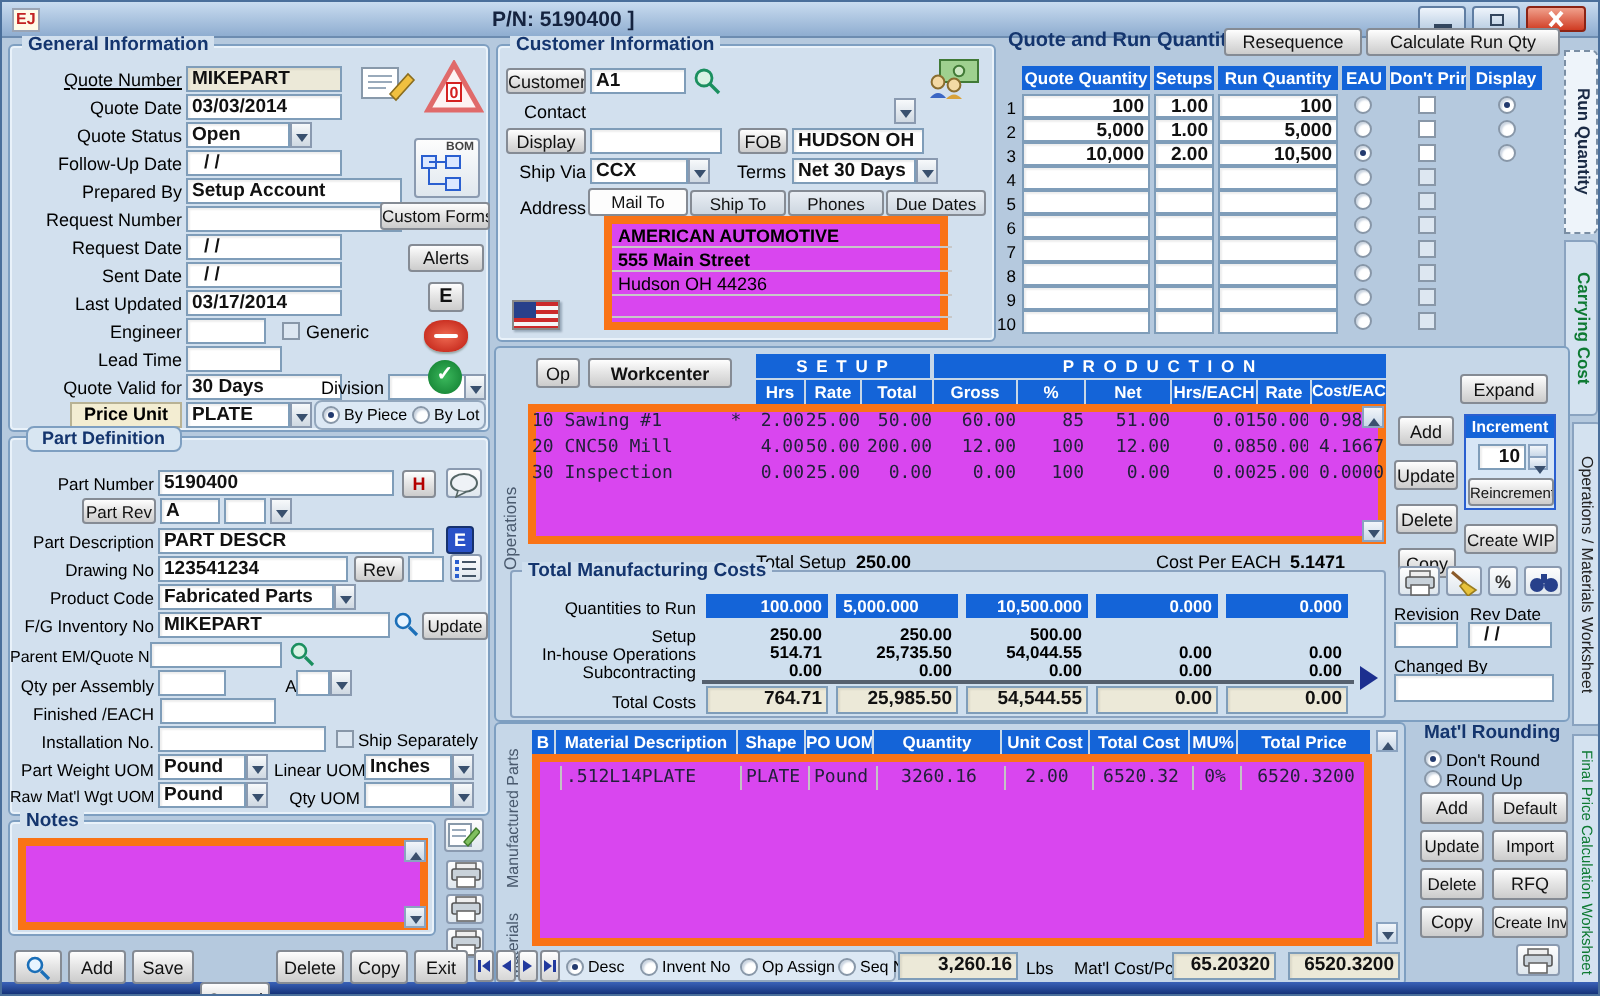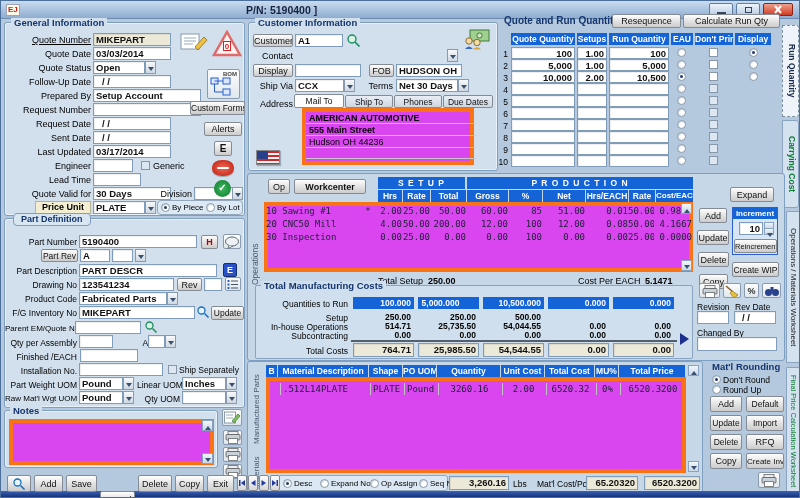--- a/index.html
+++ b/index.html
@@ -597,21 +597,21 @@
         <span class="mc" style="width:24px">0%</span>
         <span class="mc" style="width:66px;border-right:none">6520.3200</span>
       </div>
     </div>
     <span class="sa up" style="left:440px;top:3px"></span>
     <span class="sa dn" style="left:440px;top:99px"></span>
     <div class="abs" style="left:30px;top:113px;width:170px;height:16px;border:1px solid #93a7bd;border-radius:3px;background:#dce8f4">
       <span class="rd on" style="left:4px;top:3px"></span>
       <span class="l" style="left:15px;top:2px;font-size:8px">Desc</span>
       <span class="rd" style="left:41px;top:3px"></span>
-      <span class="l" style="left:52px;top:2px;font-size:8px">Expand No</span>
+      <span class="l" style="left:52px;top:2px;font-size:8px">Invent No</span>
       <span class="rd" style="left:91px;top:3px"></span>
       <span class="l" style="left:102px;top:2px;font-size:8px">Op Assign</span>
       <span class="rd" style="left:140px;top:3px"></span>
       <span class="l" style="left:151px;top:2px;font-size:8px">Seq No</span>
     </div>
     <span class="f be ra" style="left:201px;top:114px;width:60px;height:14px">3,260.16</span>
     <span class="l" style="left:265px;top:116px;font-size:8.5px">Lbs</span>
     <span class="l" style="left:289px;top:116px;font-size:8.5px">Mat'l Cost/Pc</span>
     <span class="f be ra" style="left:338px;top:114px;width:52px;height:14px">65.20320</span>
     <span class="f be ra" style="left:396px;top:114px;width:56px;height:14px">6520.3200</span>

